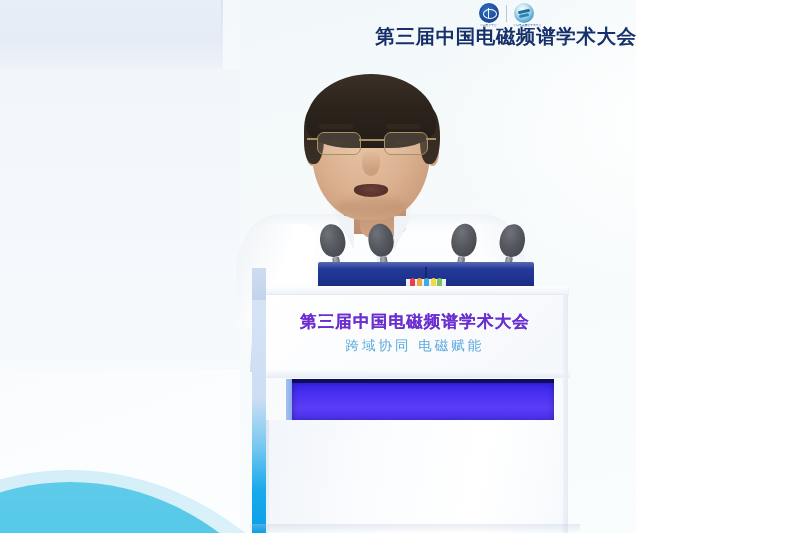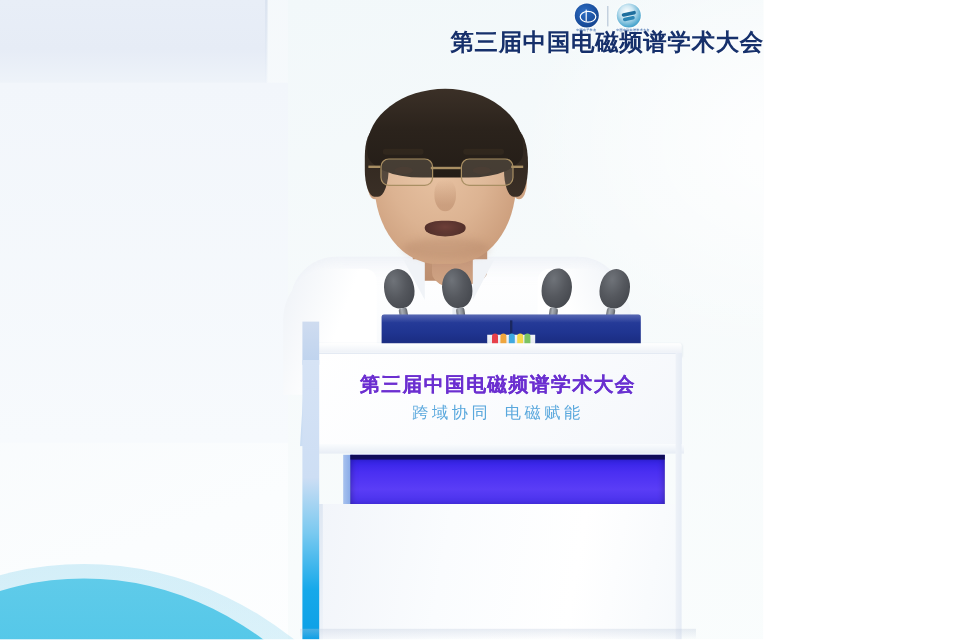--- a/index.html
+++ b/index.html
@@ -263,21 +263,21 @@
     clip-path:polygon(30% 0,100% 0,100% 100%,0 100%);
   }
   .sign-title{
     font-size:16.5px;font-weight:bold;letter-spacing:1.2px;
     color:#6b2fd0;white-space:nowrap;line-height:1.1;
     background:linear-gradient(90deg,#7a32d6 0%,#6b2fd0 50%,#5a49d8 100%);
     -webkit-background-clip:text;background-clip:text;
   }
   .sign-sub{
     margin-top:9px;font-size:13.5px;letter-spacing:3px;color:#5aa8dd;
-    white-space:nowrap;line-height:1.1;font-family:Liberation Mono, monospace;
+    white-space:nowrap;line-height:1.1;
   }
   .podium-mid-shelf{
     position:absolute;left:258px;top:370px;width:312px;height:8px;
     background:linear-gradient(180deg,#fafcfe 0%,#e7edf5 100%);
   }
   .podium-blueband{
     position:absolute;left:292px;top:379px;width:262px;height:41px;
     background:linear-gradient(180deg,#2a1ee0 0%,#4a2ff2 35%,#5a3df6 70%,#4730ea 100%);
     box-shadow:inset 0 2px 6px rgba(0,0,0,.35);
   }

